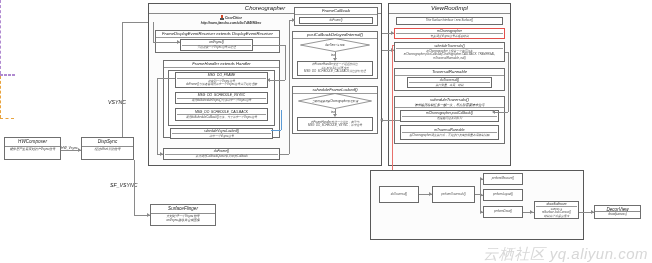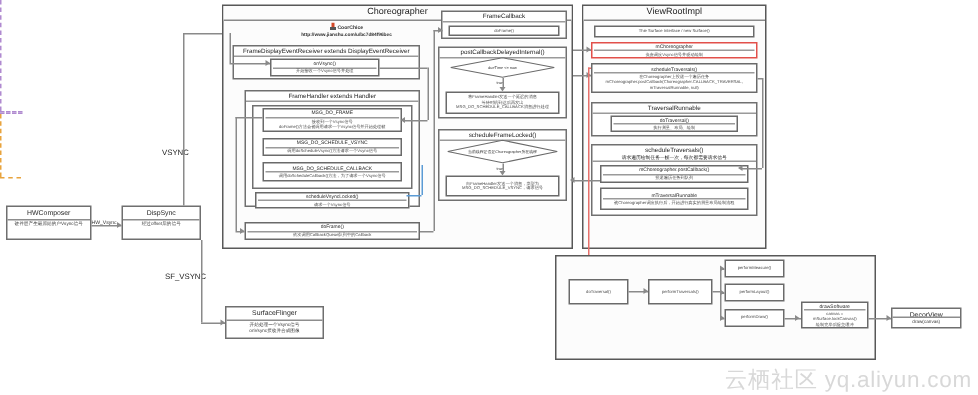--- a/index.html
+++ b/index.html
@@ -1,21 +1,21 @@
 <!DOCTYPE html>
 <html><head>
 <meta charset="utf-8">
 <style>
   html,body{margin:0;padding:0;background:#ffffff;}
   body{
     width:652px;height:263px;position:relative;overflow:hidden;
     font-family:"Liberation Sans","DejaVu Sans",sans-serif;
     color:#2b2b2b;
   }
-  .canvas{position:absolute;left:0;top:0;width:652px;height:263px;}
+  .canvas{position:absolute;left:0;top:0;width:652px;height:263px;font-style:italic;}
 
   
   .box{
     position:absolute;background:#ffffff;border:1px solid #6f6f6f;
     box-sizing:border-box;
     display:flex;flex-direction:column;align-items:center;
   }
   .box-title{
     width:100%;box-sizing:border-box;text-align:center;
     font-size:4.6px;line-height:6px;padding:1px 1px;

